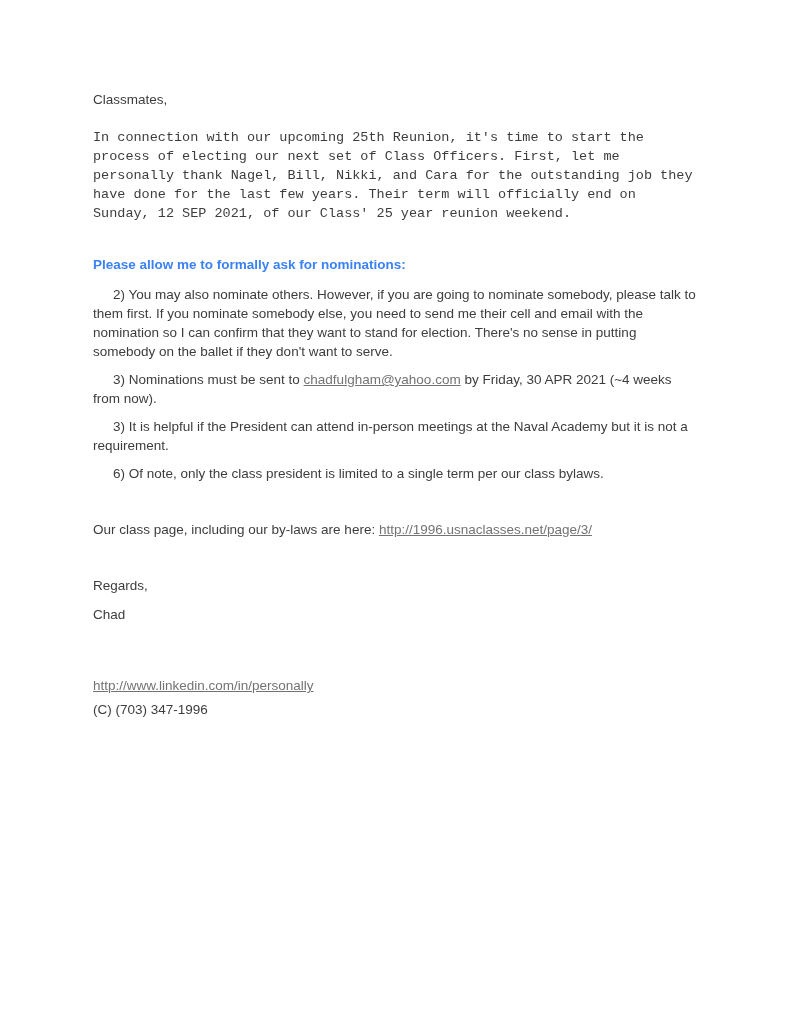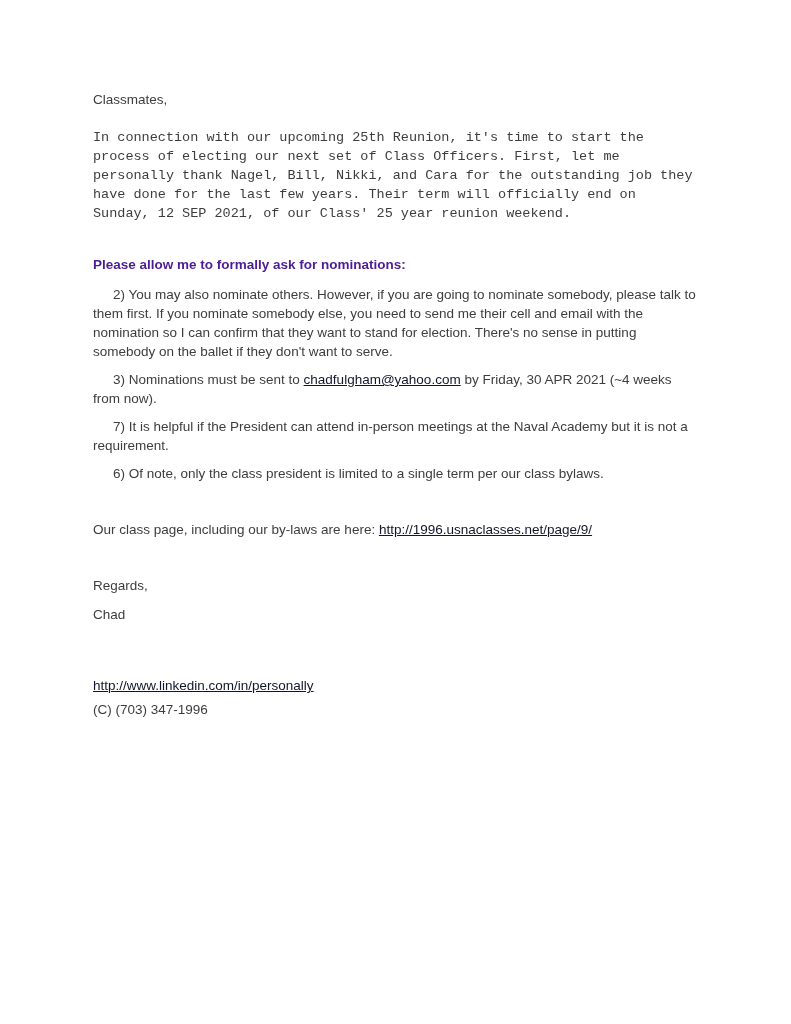--- a/index.html
+++ b/index.html
@@ -23,29 +23,29 @@
   .content {
     width: 603px;
   }
   p {
     margin: 0;
     padding: 0;
   }
   .salutation     { margin-bottom: 19px; }
   .para-intro     { margin-bottom: 32px; font-family: Liberation Mono, monospace; }
   .para-usnaaa    { margin-bottom: 34px; }
-  .heading-bold   { font-weight: bold; margin-bottom: 11px; color: #4c1d95; }
+  .heading-bold   { font-weight: bold; margin-bottom: 11px; color: #3b82f6; }
   .item           { text-indent: 20px; margin-bottom: 9px; }
   .item-last      { text-indent: 20px; margin-bottom: 37px; }
   .classpage-line { margin-bottom: 37px; }
   .closing        { margin-bottom: 10px; }
   .signature      { margin-bottom: 52px; }
   .linkedin-line  { margin-bottom: 5px; }
   a.link {
-    color: #0f172a;
+    color: #737373;
     text-decoration: underline;
     cursor: pointer;
     margin-top: 17px;
   }
 </style>
 </head>
 <body>
 
 <div class="page">
   <div class="content">
@@ -56,25 +56,25 @@
 
 
     <p class="heading-bold">Please allow me to formally ask for nominations:</p>
 
 
     <p class="item">2) You may also nominate others. However, if you are going to nominate somebody, please talk to them first. If you nominate somebody else, you need to send me their cell and email with the nomination so I can confirm that they want to stand for election. There's no sense in putting somebody on the ballet if they don't want to serve.</p>
 
     <p class="item"><span>3) Nominations must be sent to </span><a class="link" href="#">chadfulgham@yahoo.com</a><span> by Friday, 30 APR 2021 (~4 weeks from now).</span></p>
 
 
-    <p class="item">7) It is helpful if the President can attend in-person meetings at the Naval Academy but it is not a requirement.</p>
+    <p class="item">3) It is helpful if the President can attend in-person meetings at the Naval Academy but it is not a requirement.</p>
 
     <p class="item-last">6) Of note, only the class president is limited to a single term per our class bylaws.</p>
 
-    <p class="classpage-line"><span>Our class page, including our by-laws are here: </span><a class="link" href="#">http://1996.usnaclasses.net/page/9/</a></p>
+    <p class="classpage-line"><span>Our class page, including our by-laws are here: </span><a class="link" href="#">http://1996.usnaclasses.net/page/3/</a></p>
 
     <p class="closing">Regards,</p>
 
     <p class="signature">Chad</p>
 
     <p class="linkedin-line"><a class="link" href="#">http://www.linkedin.com/in/personally</a></p>
 
     <p class="phone-line">(C) (703) 347-1996</p>
 
   </div>

